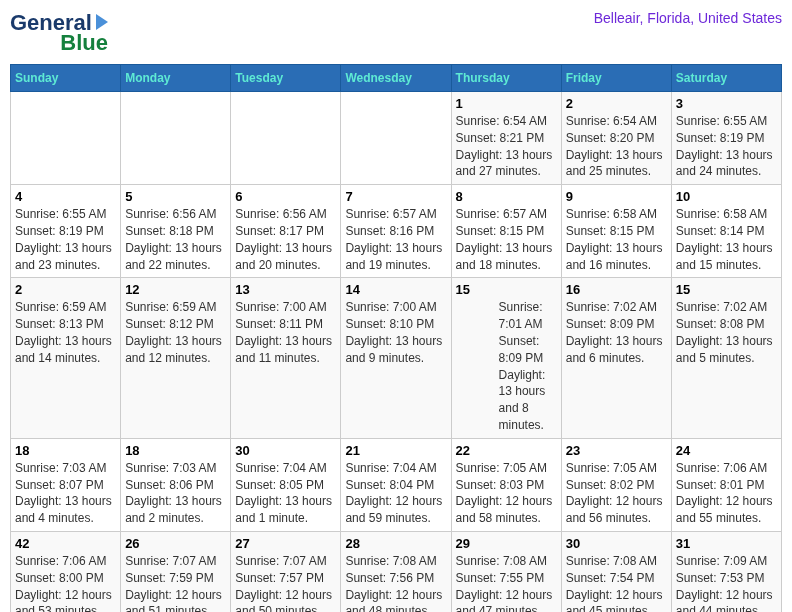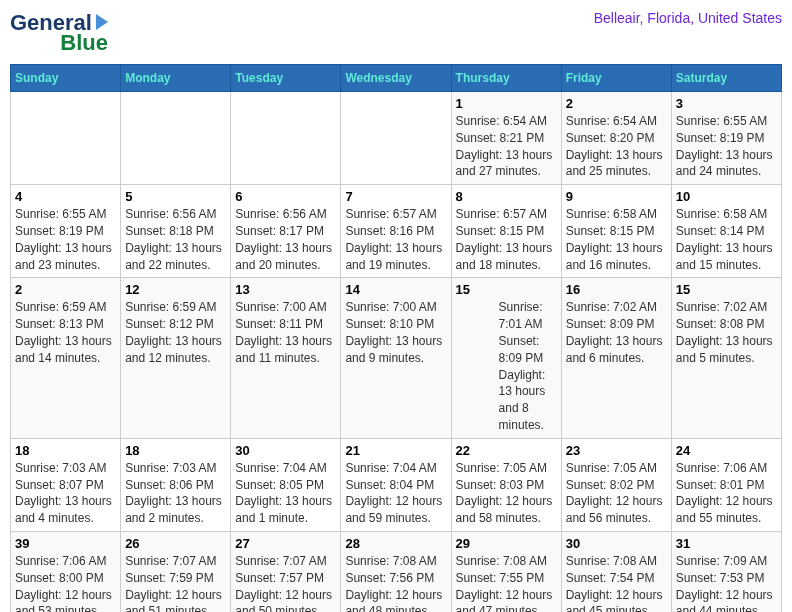--- a/index.html
+++ b/index.html
@@ -277,21 +277,21 @@
         <td>
           <div class="day-number">24</div>
           <div class="day-detail" style="white-space: pre-line;">Sunrise: 7:06 AM
 Sunset: 8:01 PM
 Daylight: 12 hours
 and 55 minutes.</div>
         </td>
       </tr>
       <tr>
         <td>
-          <div class="day-number">39</div>
+          <div class="day-number">42</div>
           <div class="day-detail" style="white-space: pre-line;">Sunrise: 7:06 AM
 Sunset: 8:00 PM
 Daylight: 12 hours
 and 53 minutes.</div>
         </td>
         <td>
           <div class="day-number">26</div>
           <div class="day-detail" style="white-space: pre-line;">Sunrise: 7:07 AM
 Sunset: 7:59 PM
 Daylight: 12 hours

